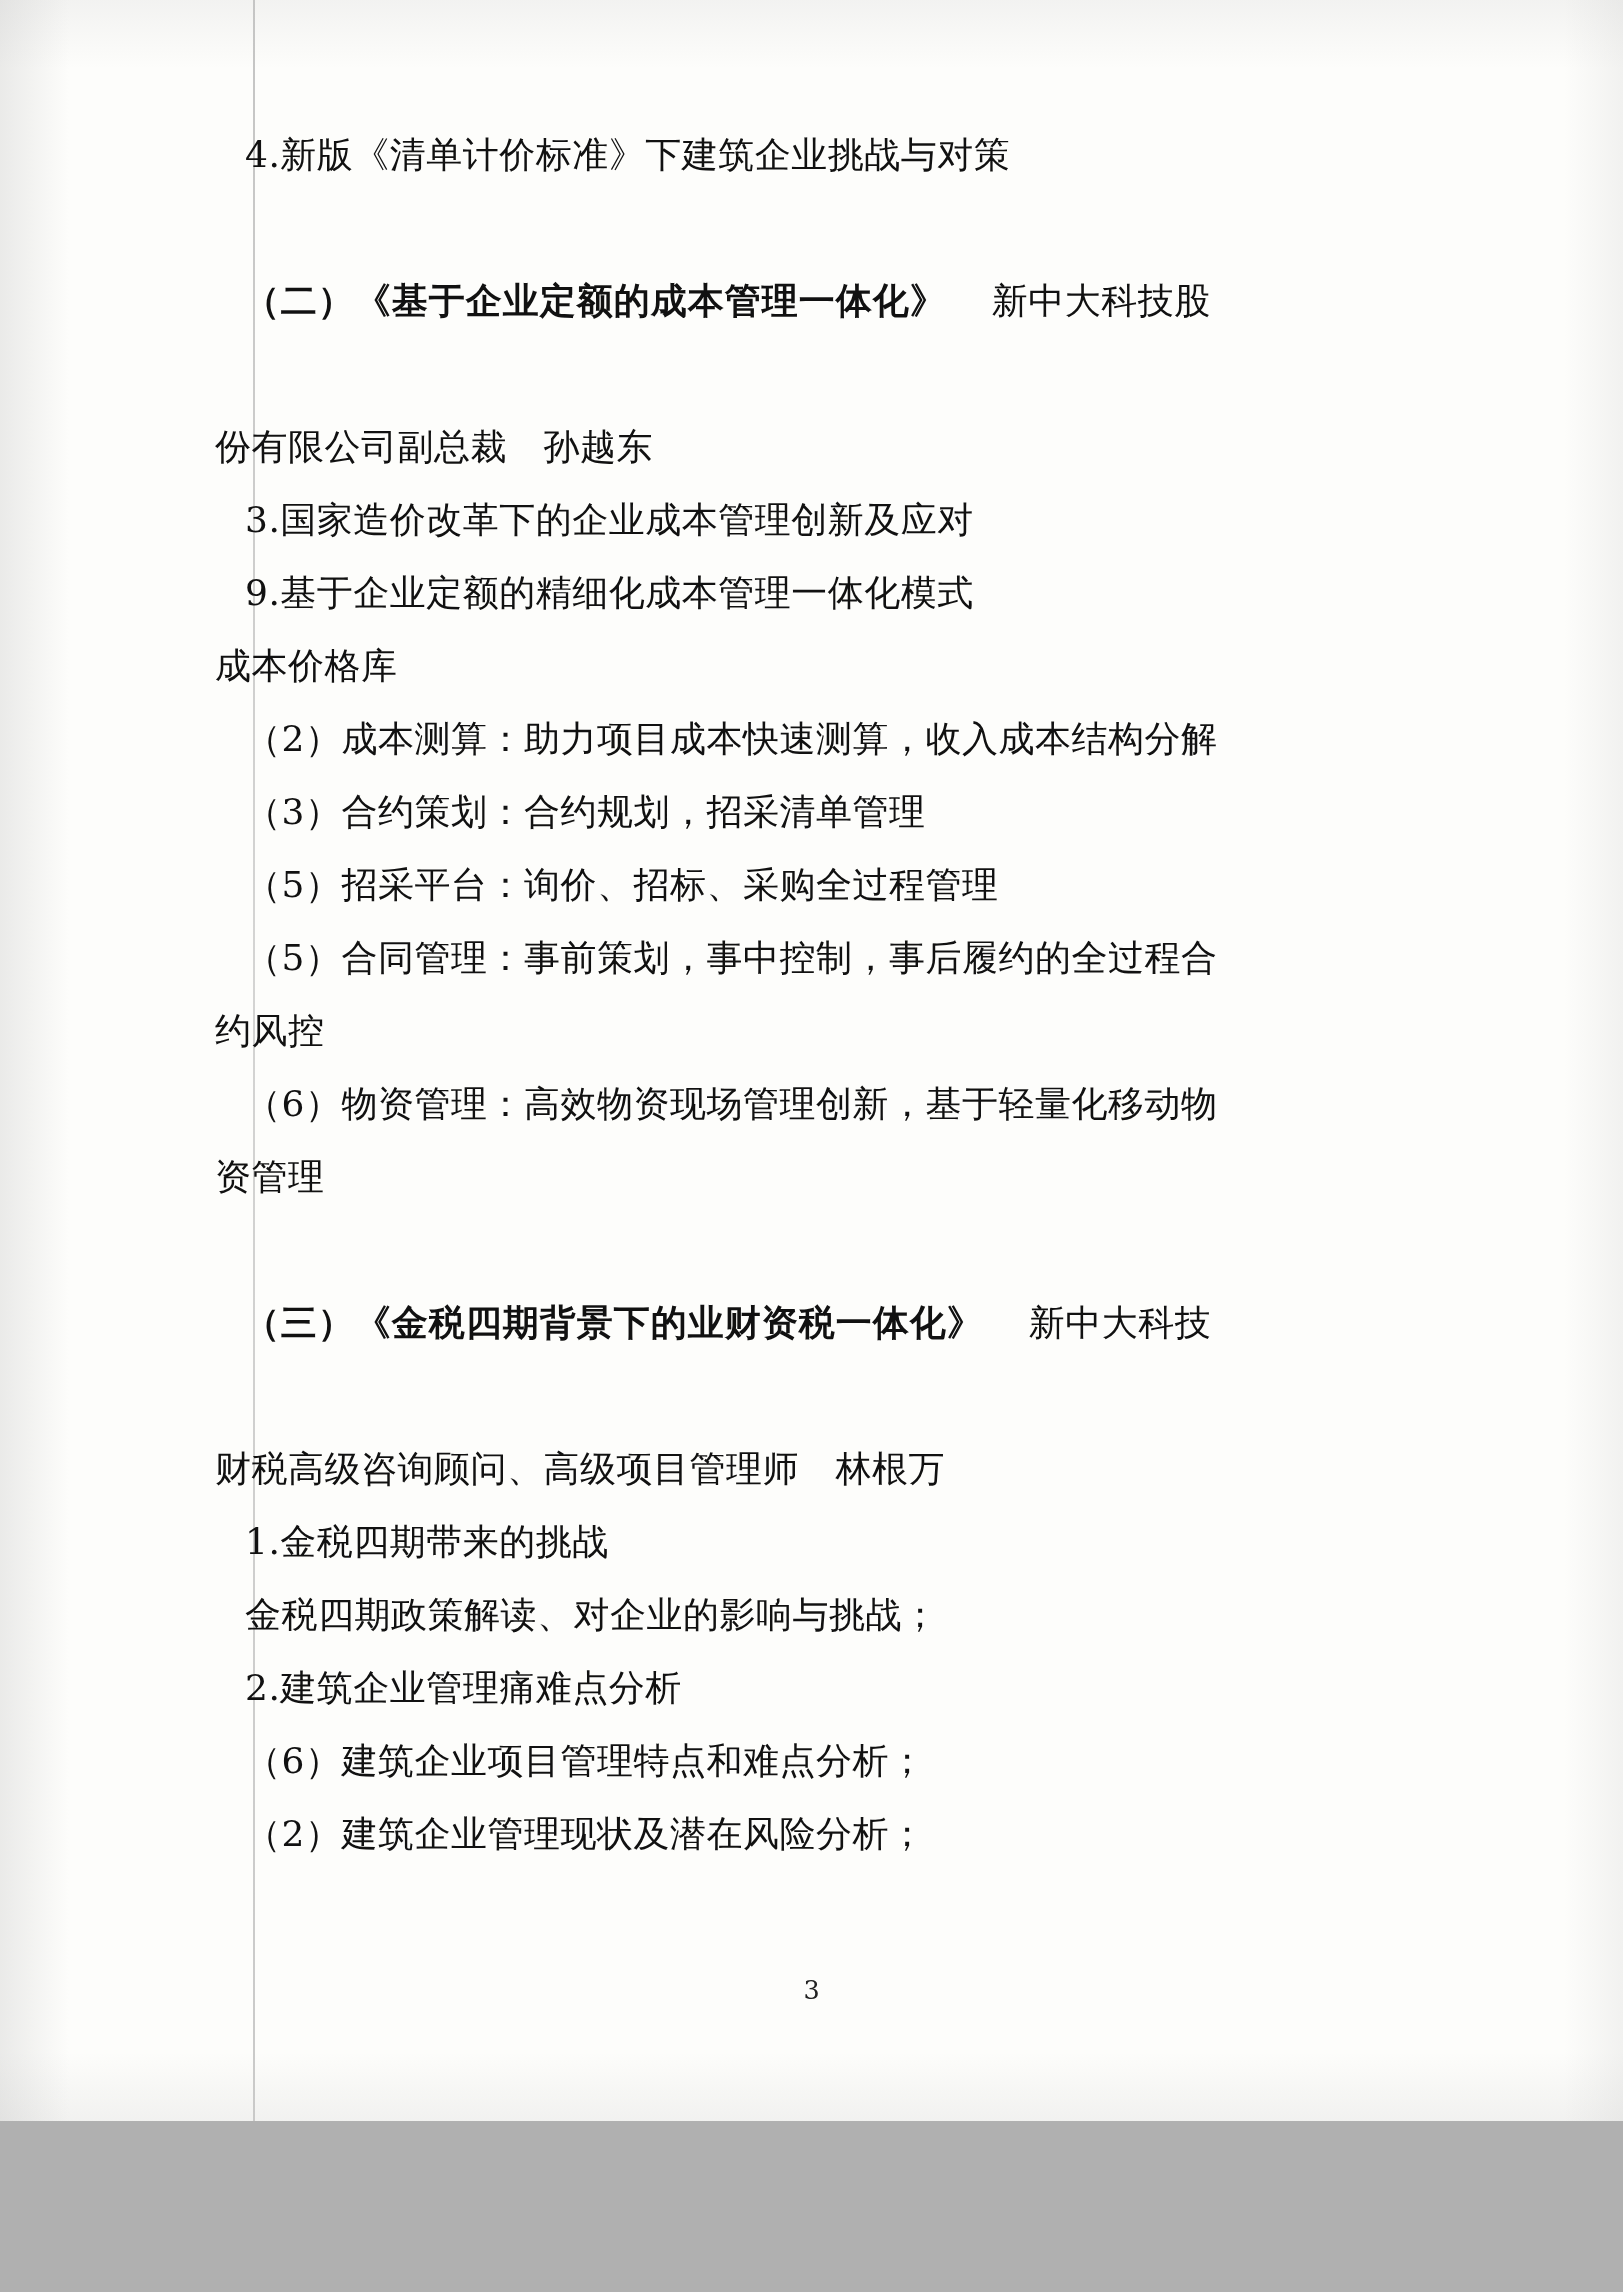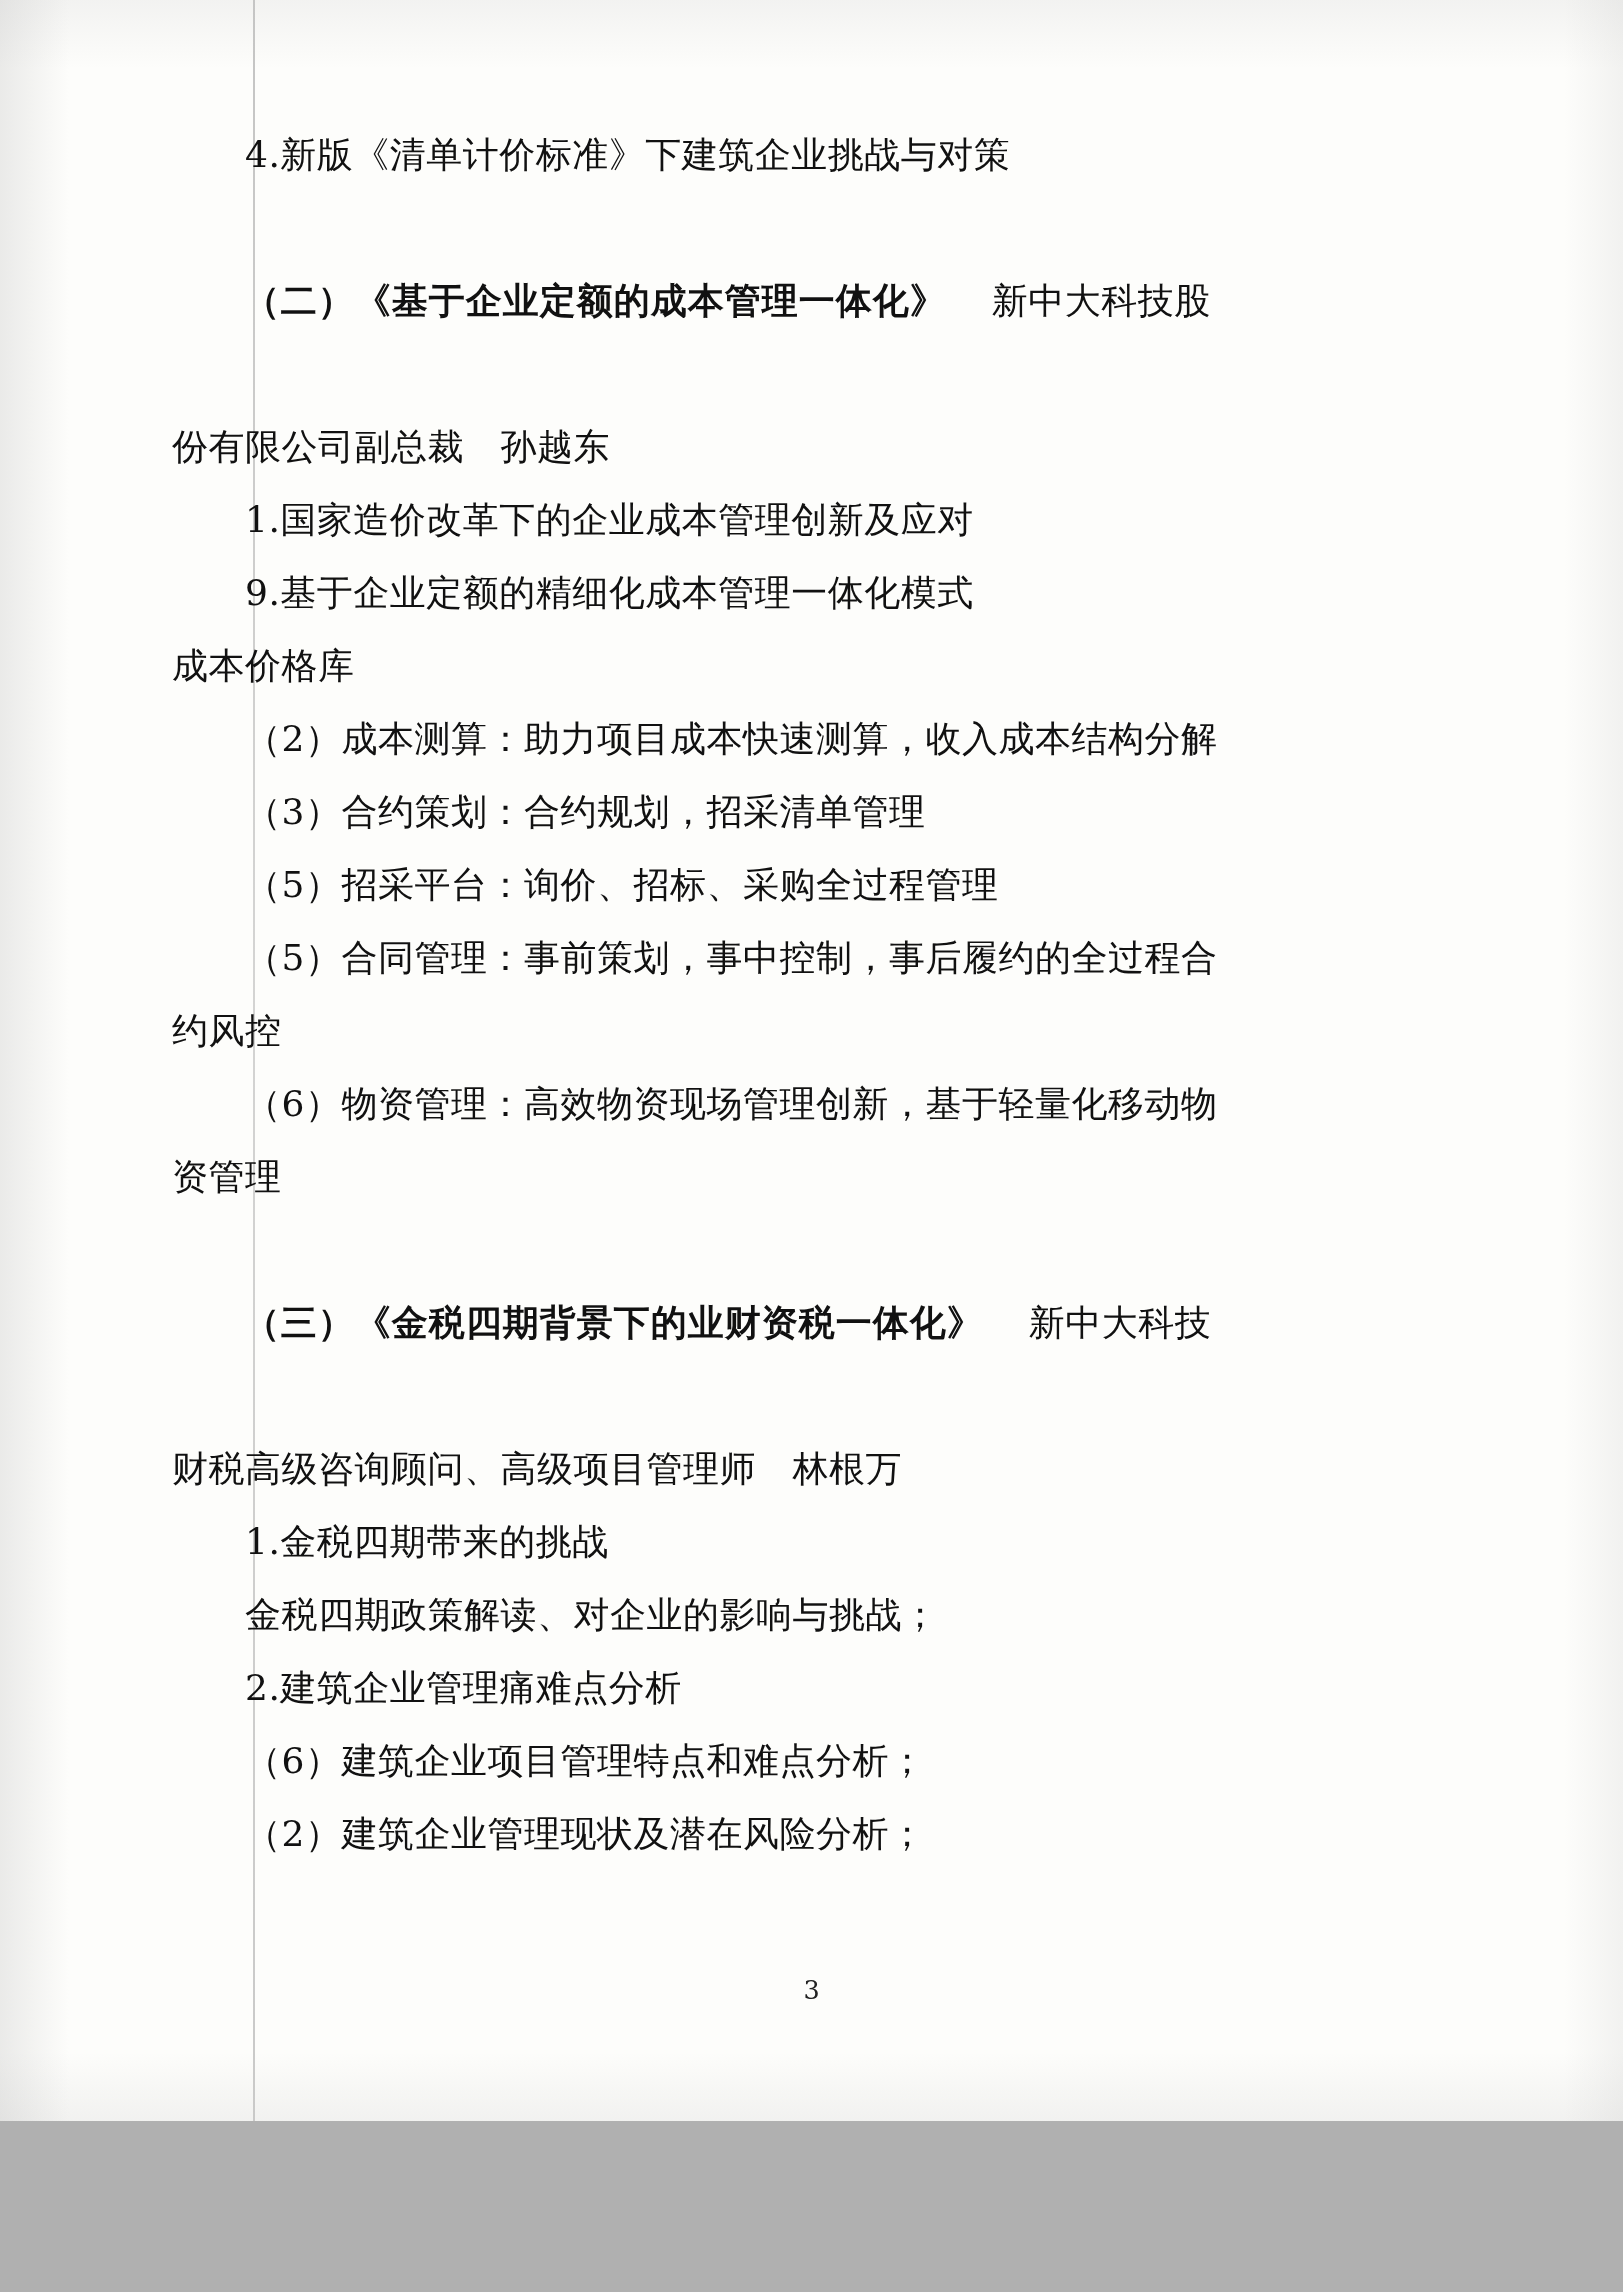--- a/index.html
+++ b/index.html
@@ -57,20 +57,21 @@
     line-height: 73px;
     color: #111;
     letter-spacing: 0.5px;
     white-space: pre-wrap;
   }
   p.indent {
     text-indent: 73px;
   }
   p.hang {
     text-indent: 0;
+    margin-left: 43px;
   }
   .bold-title {
     font-weight: bold;
     font-family: "DejaVu Sans", "Liberation Sans", sans-serif;
     letter-spacing: 1px;
   }
   .pg-num {
     position: absolute;
     left: 0;
     right: 0;
@@ -92,21 +93,21 @@
 
   <div class="content">
 
     <p class="line indent">4.新版《清单计价标准》下建筑企业挑战与对策</p>
 
     <p class="line indent">
       <span class="seg bold-title">（二）《基于企业定额的成本管理一体化》</span><span class="gap-lg"></span><span class="seg">新中大科技股</span>
     </p>
 
     <p class="line hang">份有限公司副总裁　孙越东</p>
-    <p class="line indent">1.国家造价改革下的企业成本管理创新及应对</p>
+    <p class="line indent">3.国家造价改革下的企业成本管理创新及应对</p>
     <p class="line indent">9.基于企业定额的精细化成本管理一体化模式</p>
     <p class="line hang">成本价格库</p>
     <p class="line indent">（2）成本测算：助力项目成本快速测算，收入成本结构分解</p>
     <p class="line indent">（3）合约策划：合约规划，招采清单管理</p>
     <p class="line indent">（5）招采平台：询价、招标、采购全过程管理</p>
     <p class="line indent">（5）合同管理：事前策划，事中控制，事后履约的全过程合</p>
     <p class="line hang">约风控</p>
     <p class="line indent">（6）物资管理：高效物资现场管理创新，基于轻量化移动物</p>
     <p class="line hang">资管理</p>
 

